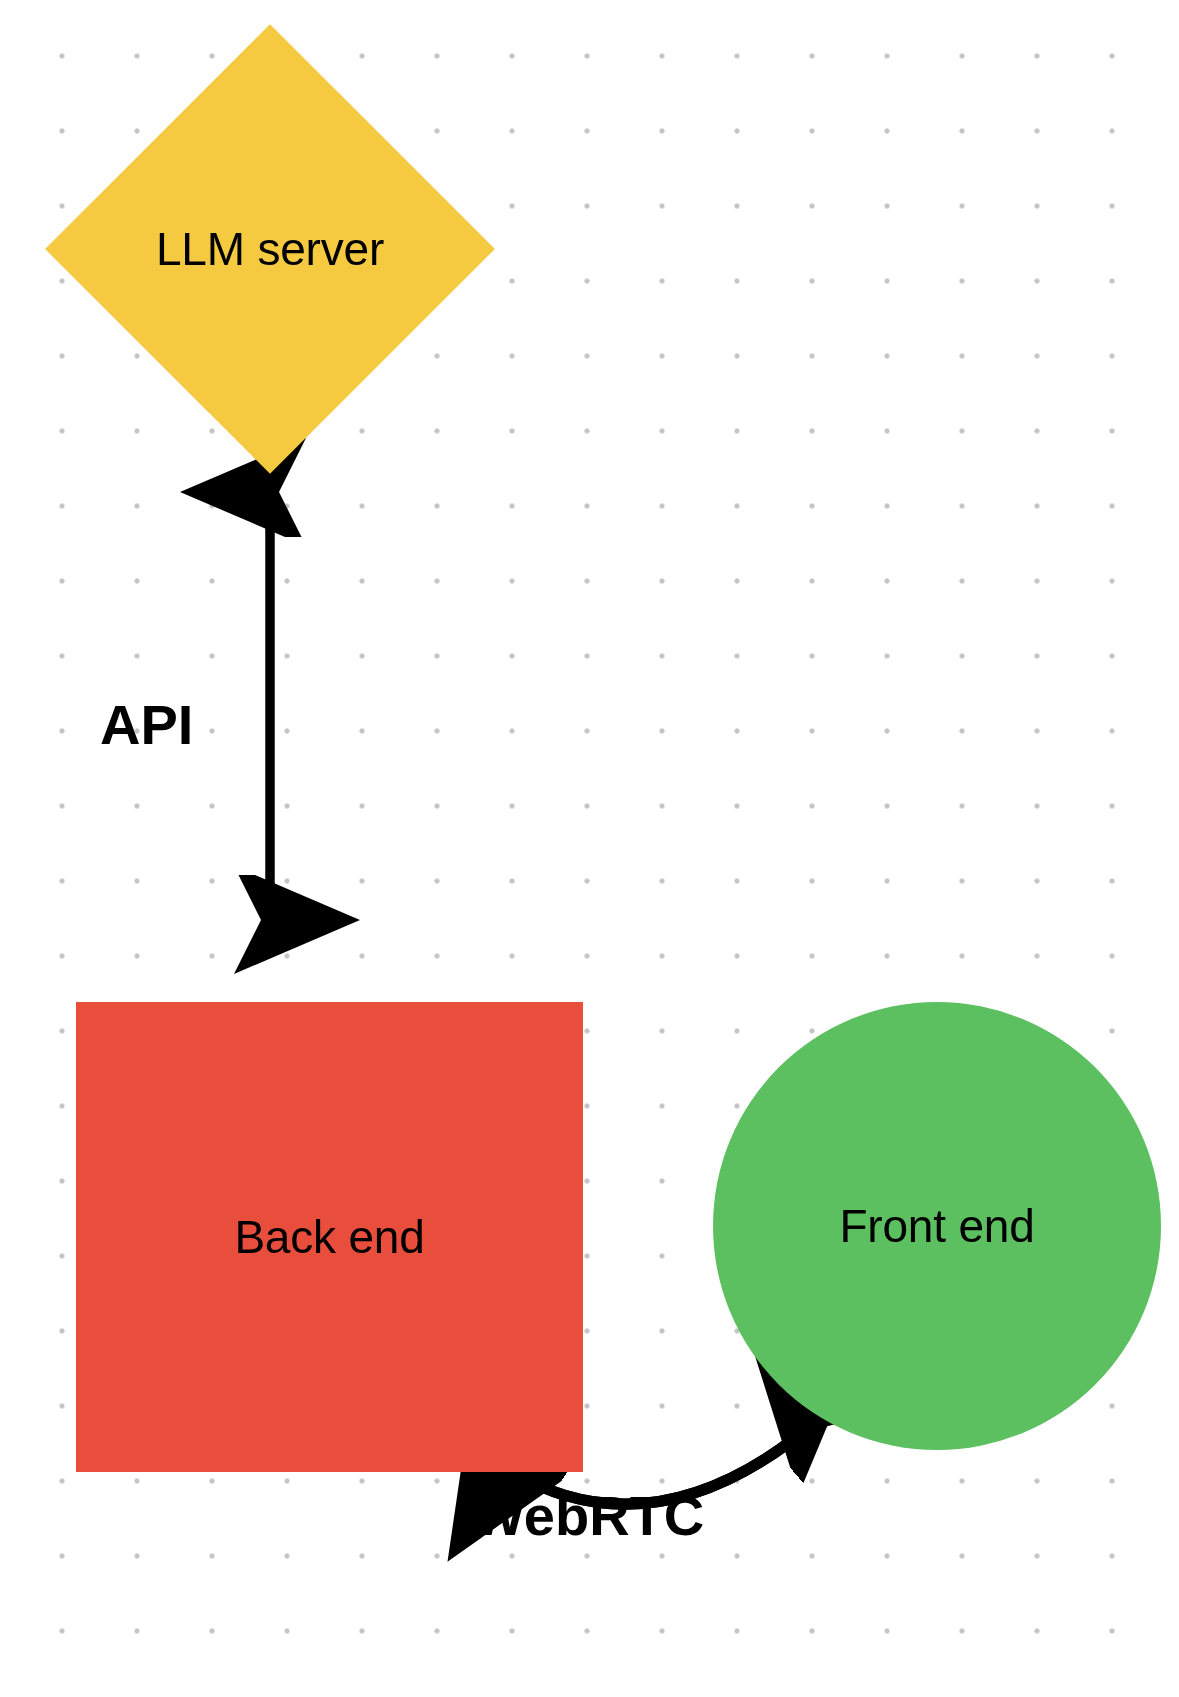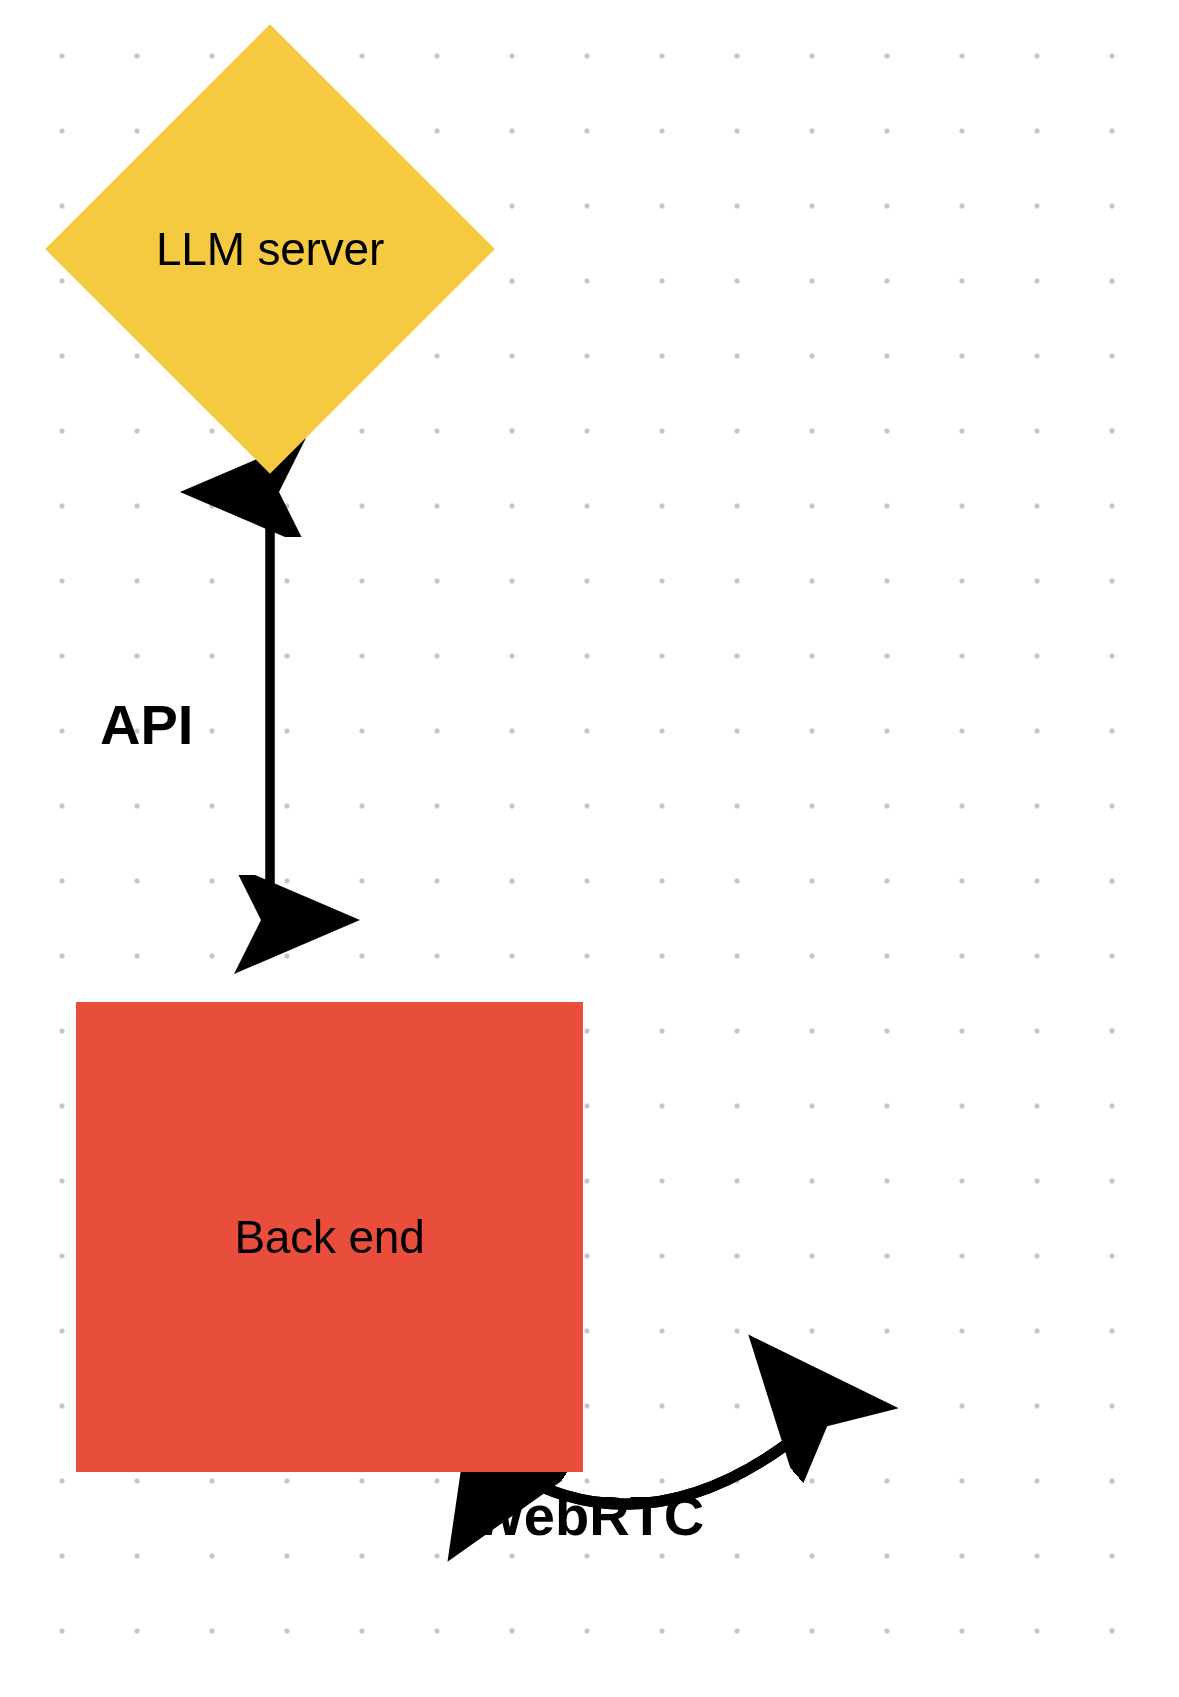--- a/index.html
+++ b/index.html
@@ -127,18 +127,21 @@
 
   <div class="node-diamond">
     <div class="diamond-fill" style="background:#F5CA40"></div>
     <div class="node-label">LLM server</div>
   </div>
 
   <div class="node-square" style="background:#E94E3C">
     <div class="node-label">Back end</div>
   </div>
 
+  <div class="node-circle" style="background:#5CBF60">
+    <div class="node-label">Front end</div>
+  </div>
 
   <div class="edge-label" id="api-label">API</div>
 
   <div class="edge-label" id="webrtc-label">WebRTC</div>
 
 </div>
 
 </body></html>

